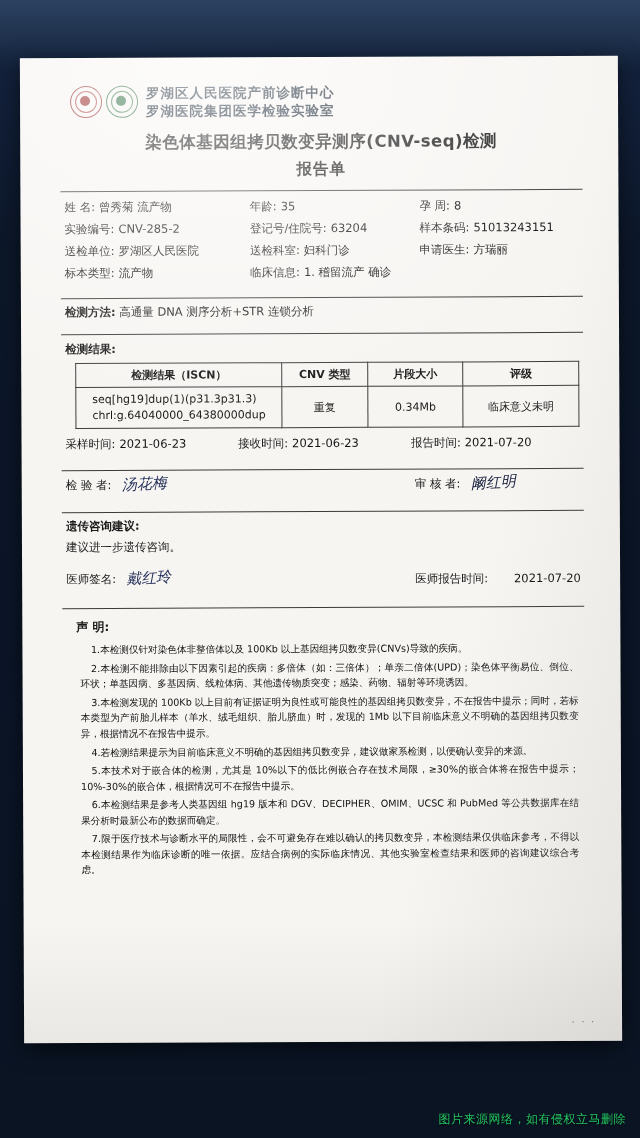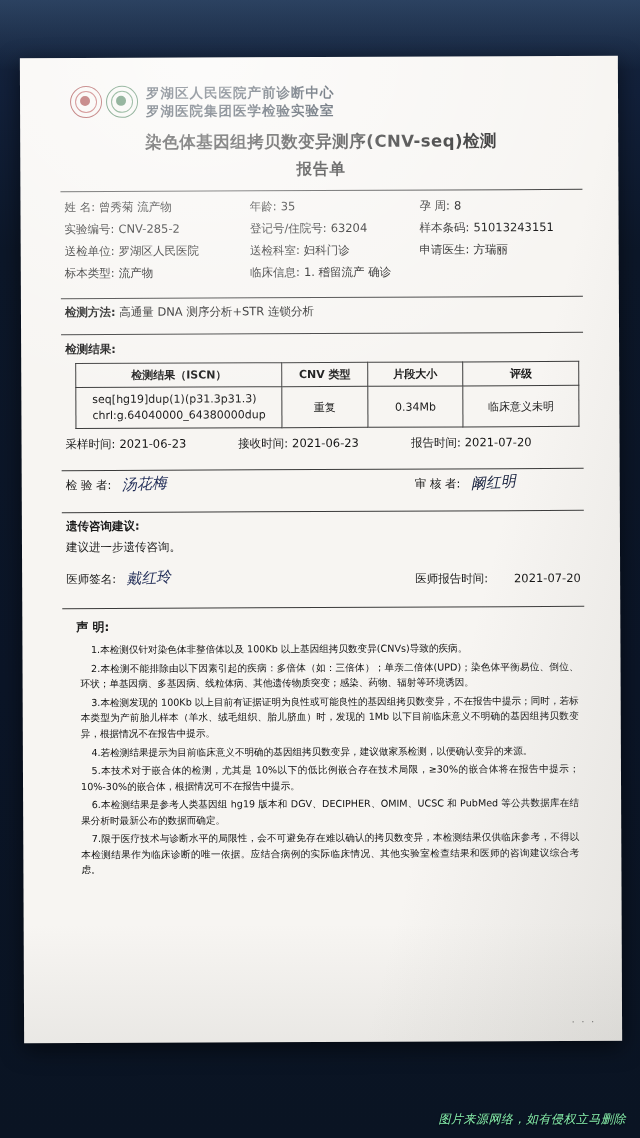--- a/index.html
+++ b/index.html
@@ -231,24 +231,23 @@
     color: #555;
     letter-spacing: 2px;
   }
 
   
   .watermark {
     position: absolute;
     right: 14px;
     bottom: 10px;
     font-size: 12px;
-    color: #86efac;
+    color: #22c55e;
     letter-spacing: 0.5px;
     text-shadow: 0 1px 2px rgba(0,0,0,0.6);
-    font-style: italic;
   }
 </style>
 </head>
 <body>
 
 <div class="desk">
   <div class="desk-sheen"></div>
 </div>
 
 <div class="paper">

